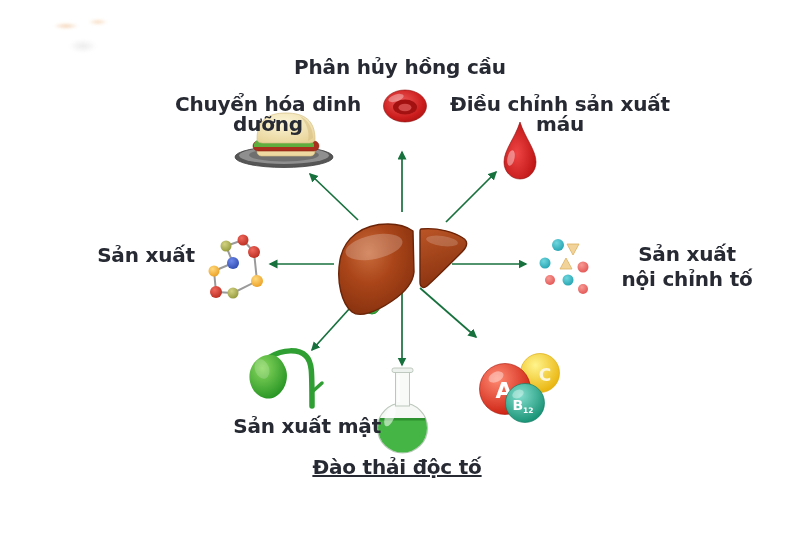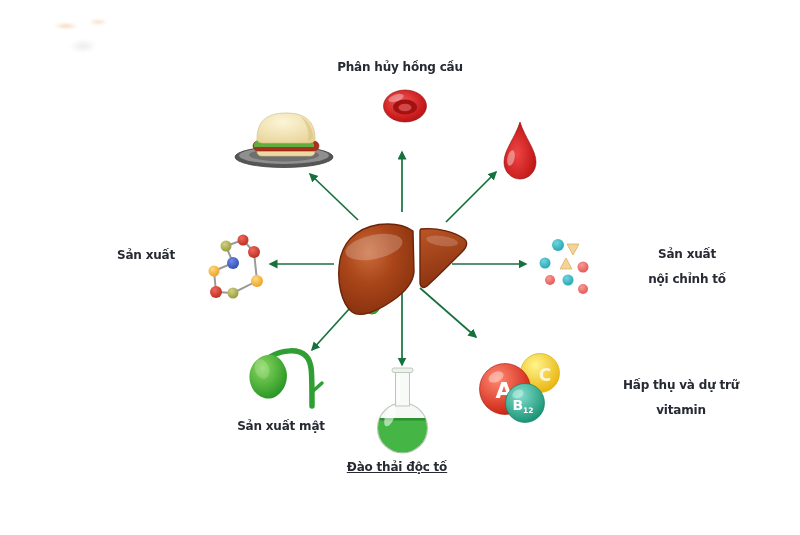--- a/index.html
+++ b/index.html
@@ -12,21 +12,21 @@
     overflow: hidden;
   }
   .diagram-svg {
     position: absolute;
     left: 0; top: 0;
     width: 800px; height: 535px;
   }
   .label {
     position: absolute;
     font-weight: bold;
-    font-size: 12px;
+    font-size: 20px;
     color: #272a33;
     text-align: center;
     line-height: 20px;
     letter-spacing: -0.2px;
   }
   .label .line { display: block; }
   .label.two-line { line-height: 25px; margin-left: 40px; }
   .watermark {
     position: absolute;
     left: 28px; top: 8px;
@@ -228,33 +228,31 @@
       <ellipse cx="496" cy="377" rx="8" ry="5" fill="#ffffff" opacity="0.38" transform="rotate(-25 496 377)"></ellipse>
       <text x="504" y="398" text-anchor="middle" font-family="DejaVu Sans, sans-serif" font-weight="bold" font-size="22" fill="#ffffff">A</text>
       <circle cx="525" cy="403" r="19.5" fill="url(#teaSph)" stroke="#0a755b" stroke-width="0.6"></circle>
       <ellipse cx="518" cy="394" rx="6" ry="4" fill="#ffffff" opacity="0.35" transform="rotate(-25 518 394)"></ellipse>
       <text x="523" y="410" text-anchor="middle" font-family="DejaVu Sans, sans-serif" font-weight="bold" font-size="14" fill="#ffffff"><tspan>B</tspan><tspan font-size="7.5" dy="3">12</tspan></text>
     </g>
   </svg>
 
   <div class="label" style="left:270px; top:57px; width:260px;">Phân hủy hồng cầu</div>
 
-
+  <div class="label" style="left:138px; top:94px; width:260px;">Chuyển hóa dinh dưỡng</div>
+
+  <div class="label" style="left:429px; top:94px; width:262px;">Điều chỉnh sản xuất máu</div>
 
   <div class="label two-line" style="left:1px; top:243px; width:210px;">
     <span class="line">Sản xuất</span>
   </div>
 
   <div class="label two-line" style="left:577px; top:242px; width:140px;">
     <span class="line">Sản xuất</span>
     <span class="line">nội chỉnh tố</span>
   </div>
 
-  <div class="label" style="left:181px; top:416px; width:200px;">Sản xuất mật</div>
+  <div class="label" style="left:181px; top:416px; width:200px;text-align:right;">Sản xuất mật</div>
 
   <div class="label" style="left:297px; top:457px; width:200px;text-decoration:underline;">Đào thải độc tố</div>
 
-  <div class="label two-line" style="left:536px; top:373px; width:210px;">
-    <span class="line">Hấp thụ và dự trữ</span>
-    <span class="line">vitamin</span>
-  </div>
 
 </div>
 
 </body></html>

